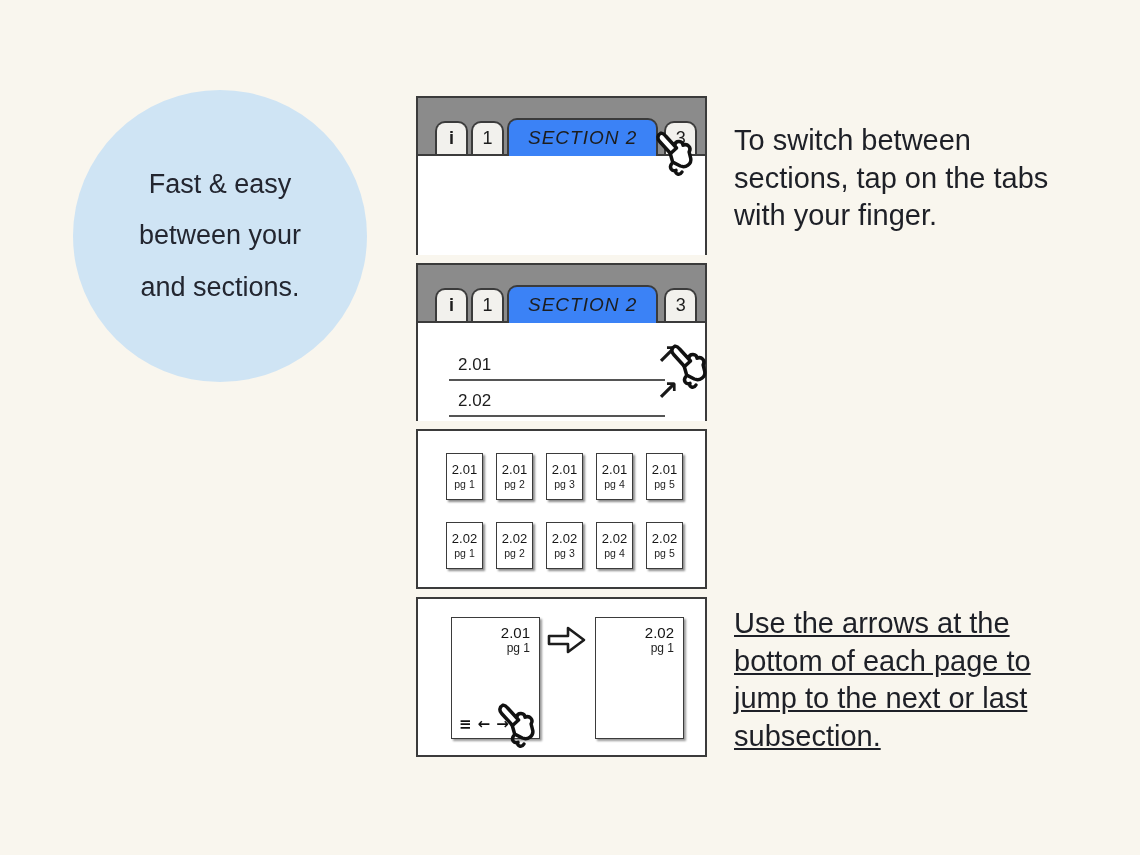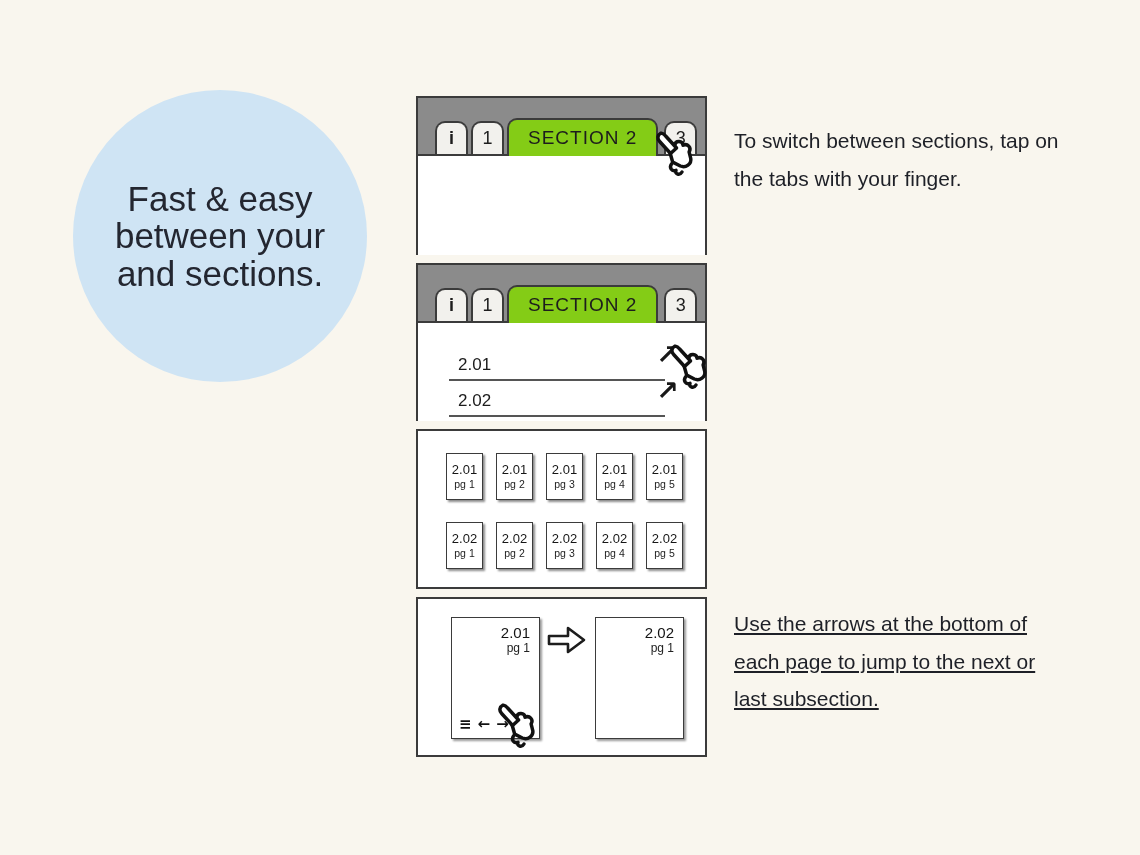--- a/index.html
+++ b/index.html
@@ -2,33 +2,33 @@
 <html><head>
 <meta charset="utf-8">
 <style>
   html,body{margin:0;padding:0;}
   body{background:#f9f6ee;font-family:"Liberation Sans",sans-serif;}
   .canvas{position:relative;width:1140px;height:855px;background:#f9f6ee;overflow:hidden;color:#20222a;}
 
   
   .bubble{position:absolute;left:73px;top:90px;width:294px;height:292px;border-radius:50%;
           background:#cfe4f4;display:flex;flex-direction:column;align-items:center;justify-content:center;
-          font-size:35px;line-height:37.5px;color:#232630;text-align:center;}
+          font-size:27px;line-height:37.5px;color:#232630;text-align:center;gap:14px;}
 
   
   .mock{position:absolute;left:416px;width:291px;background:#ffffff;border:2px solid #3b3b3b;box-sizing:border-box;}
   .mock-header{position:relative;height:58px;background:#8b8b8b;border-bottom:2px solid #3b3b3b;box-sizing:border-box;}
   .tabs{position:absolute;left:17px;bottom:0;display:flex;align-items:flex-end;gap:3px;}
   .tab{height:33px;background:#f2f1ed;border:2px solid #3b3b3b;border-bottom:none;
        border-radius:10px 10px 0 0;display:flex;align-items:center;justify-content:center;
        font-size:18px;color:#1d1d1d;box-sizing:border-box;}
   .tab.small{width:33px;}
   .tab.bold{font-weight:700;}
   .tab.wide{padding:0 19px;font-size:19px;letter-spacing:1px;height:36px;}
-  .tab.active{background:#84cc16;height:38px;margin-bottom:-2px;position:relative;z-index:2;}
+  .tab.active{background:#3b82f6;height:38px;margin-bottom:-2px;position:relative;z-index:2;font-style:italic;}
   .tab.last{margin-left:3px;}
   .mock-body{position:relative;background:#fff;}
 
   
   .hand{position:absolute;z-index:5;}
 
   
   .subsec-row{position:absolute;left:31px;width:207px;height:30px;border-bottom:2px solid #555;
               display:flex;align-items:flex-end;padding:0 0 4px 9px;font-size:17px;color:#1c1c1c;box-sizing:content-box;}
   .subsec-arrow{position:absolute;left:238px;font-size:27px;line-height:27px;color:#181818;
@@ -46,21 +46,21 @@
   .big-page{position:absolute;top:18px;width:89px;height:122px;background:#fff;border:1.5px solid #3b3b3b;
             box-sizing:border-box;box-shadow:2px 2px 2px rgba(0,0,0,0.4);}
   .big-page .corner{position:absolute;top:6px;right:9px;text-align:right;}
   .big-page .sub{font-size:15px;line-height:17px;color:#141414;}
   .big-page .pg{font-size:12px;line-height:14px;color:#222;}
   .foot-icons{position:absolute;left:7px;bottom:5px;display:flex;align-items:center;gap:6px;
               font-family:"DejaVu Sans",sans-serif;font-size:15px;font-weight:600;color:#111;}
   .big-arrow{position:absolute;left:129px;top:24px;}
 
   
-  .caption{position:absolute;left:734px;width:330px;margin:0;font-size:21px;line-height:37.5px;color:#1e2027;}
+  .caption{position:absolute;left:734px;width:330px;margin:0;font-size:29px;line-height:37.5px;color:#1e2027;}
   .glyph{font-family:"DejaVu Sans",sans-serif;}
 </style>
 </head>
 <body>
 
 <svg width="0" height="0" style="position:absolute">
   <defs>
     <g id="tap-hand" stroke="#111" stroke-width="3.2" stroke-linejoin="round" stroke-linecap="round">
       <path d="M16 19 C13 15,17 11,21 13.5 C21.5 9.5,28 9.5,28.5 14 C32.5 12,36.5 16,34 20 L35.5 26 C36.5 31,31 35,26 33 L19 29.5 Z" fill="#fff"></path>
       <path d="M8 3 C5 4.5,4.5 8,7 10.5 L17 21.5 L22.5 16.5 L12.5 5.5 C11 3.5,9.5 2.5,8 3 Z" fill="#fff"></path>

